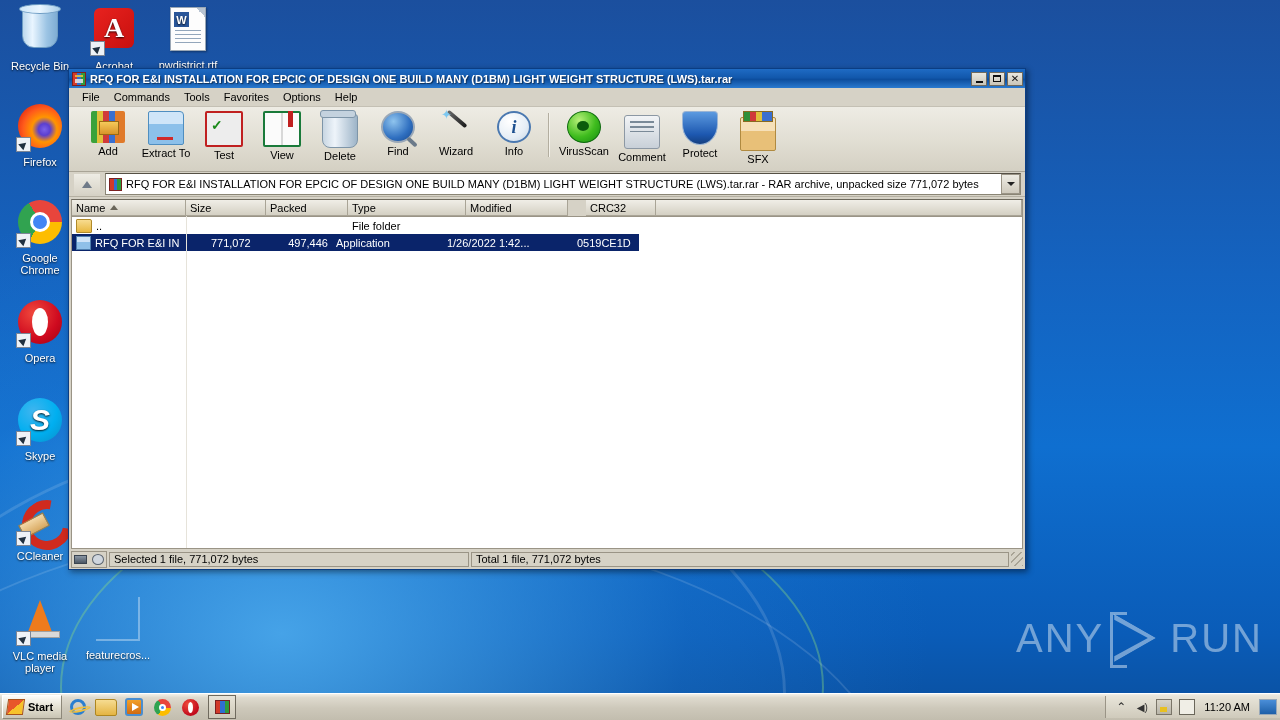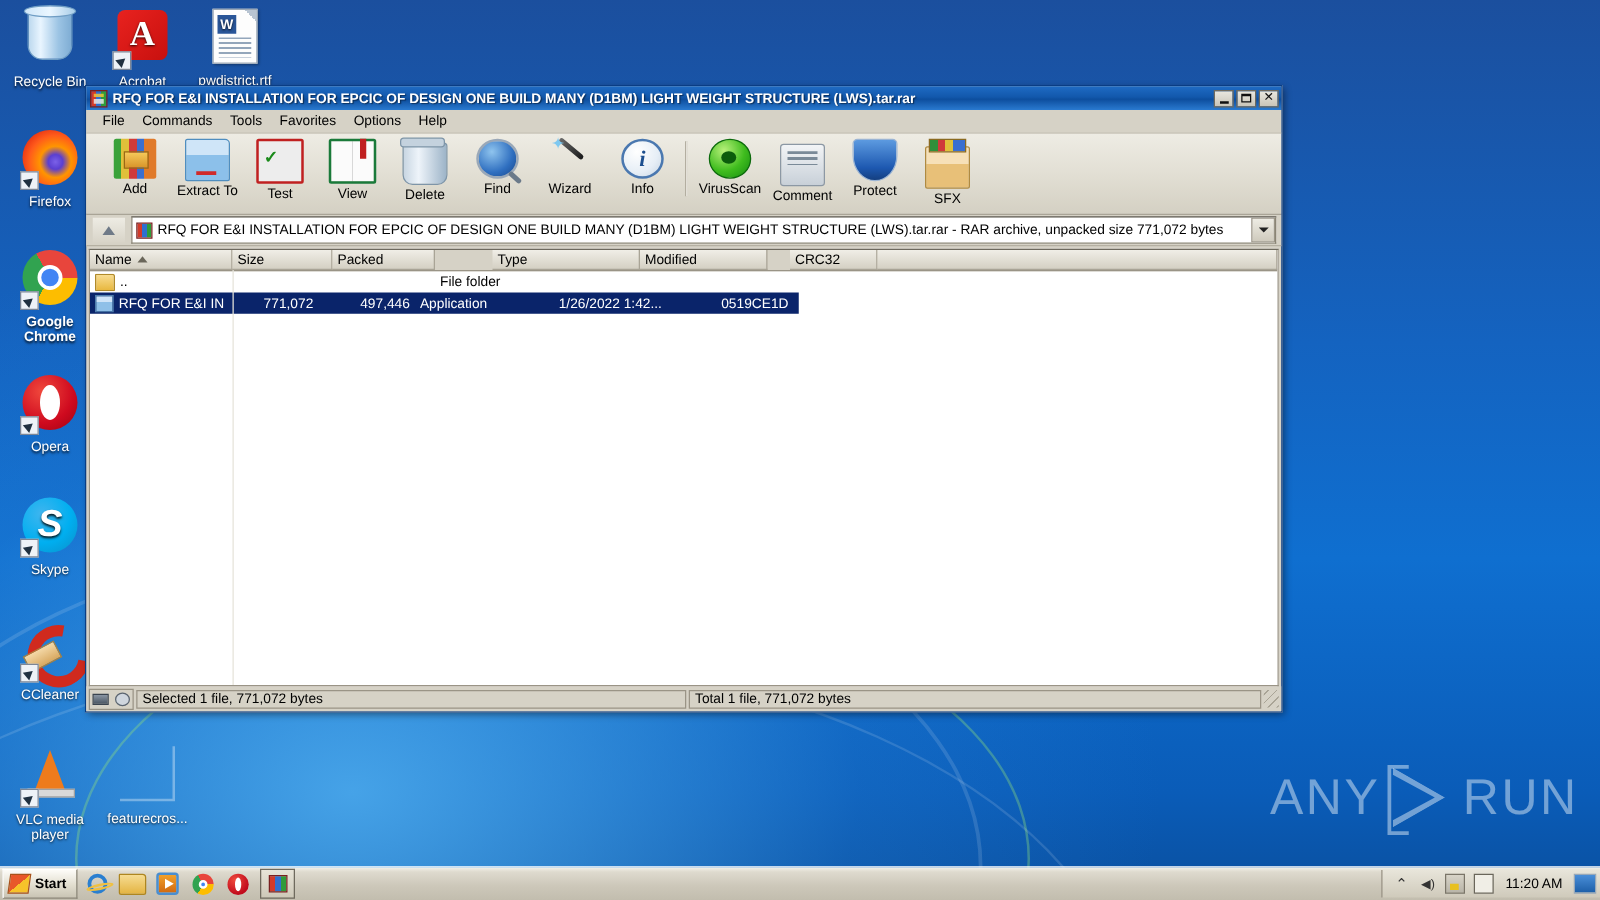--- a/index.html
+++ b/index.html
@@ -519,21 +519,21 @@
   .sb-disc {
     width: 10px; height: 9px; border-radius: 50%;
     border: 1px solid #5a6470; background: #cfd6de;
   }
   .sb-panel {
     height: 15px; border: 1px solid #9a9486;
     background: #d6d2c6;
     display: flex; align-items: center; padding: 0 4px;
     box-sizing: border-box;
   }
-  #sb-left { width: 440px; }
+  #sb-left { width: 360px; }
   #sb-right { flex: 1 1 auto; }
   #sb-grip {
     width: 12px; height: 14px; flex: 0 0 auto;
     background:
       repeating-linear-gradient(135deg, transparent 0 2px, #a9a496 2px 3px, transparent 3px 5px);
   }
 
   
   #taskbar {
     position: absolute; left: 0; bottom: 0;
@@ -691,21 +691,21 @@
   </div>
 
   <div class="dicon" style="left:4px; top:102px;">
     <div class="glyph">
       <div class="ic-firefox"></div>
         <div class="shortcut-arrow"></div>
     </div>
     <span class="lbl">Firefox</span>
   </div>
 
-  <div class="dicon" style="left:4px; top:198px;font-weight:bold;">
+  <div class="dicon" style="left:4px; top:198px;">
     <div class="glyph">
       <div class="ic-chrome"></div>
         <div class="shortcut-arrow"></div>
     </div>
     <span class="lbl">Google Chrome</span>
   </div>
 
   <div class="dicon" style="left:4px; top:298px;">
     <div class="glyph">
       <div class="ic-opera"></div>
@@ -844,21 +844,21 @@
         <div class="col-h" style="width:114px;">
           <span>Name</span>
           <span class="sortarrow"></span>
         </div>
         <div class="col-h num" style="width:80px;">
           <span>Size</span>
         </div>
         <div class="col-h num" style="width:82px;">
           <span>Packed</span>
         </div>
-        <div class="col-h" style="width:118px;margin-left:46px;">
+        <div class="col-h" style="width:118px;">
           <span>Type</span>
         </div>
         <div class="col-h" style="width:102px;">
           <span>Modified</span>
         </div>
         <div class="col-h" style="width:70px;margin-left:18px;">
           <span>CRC32</span>
         </div>
         <div class="col-h" style="flex:1 1 auto;"></div>
       </div>

